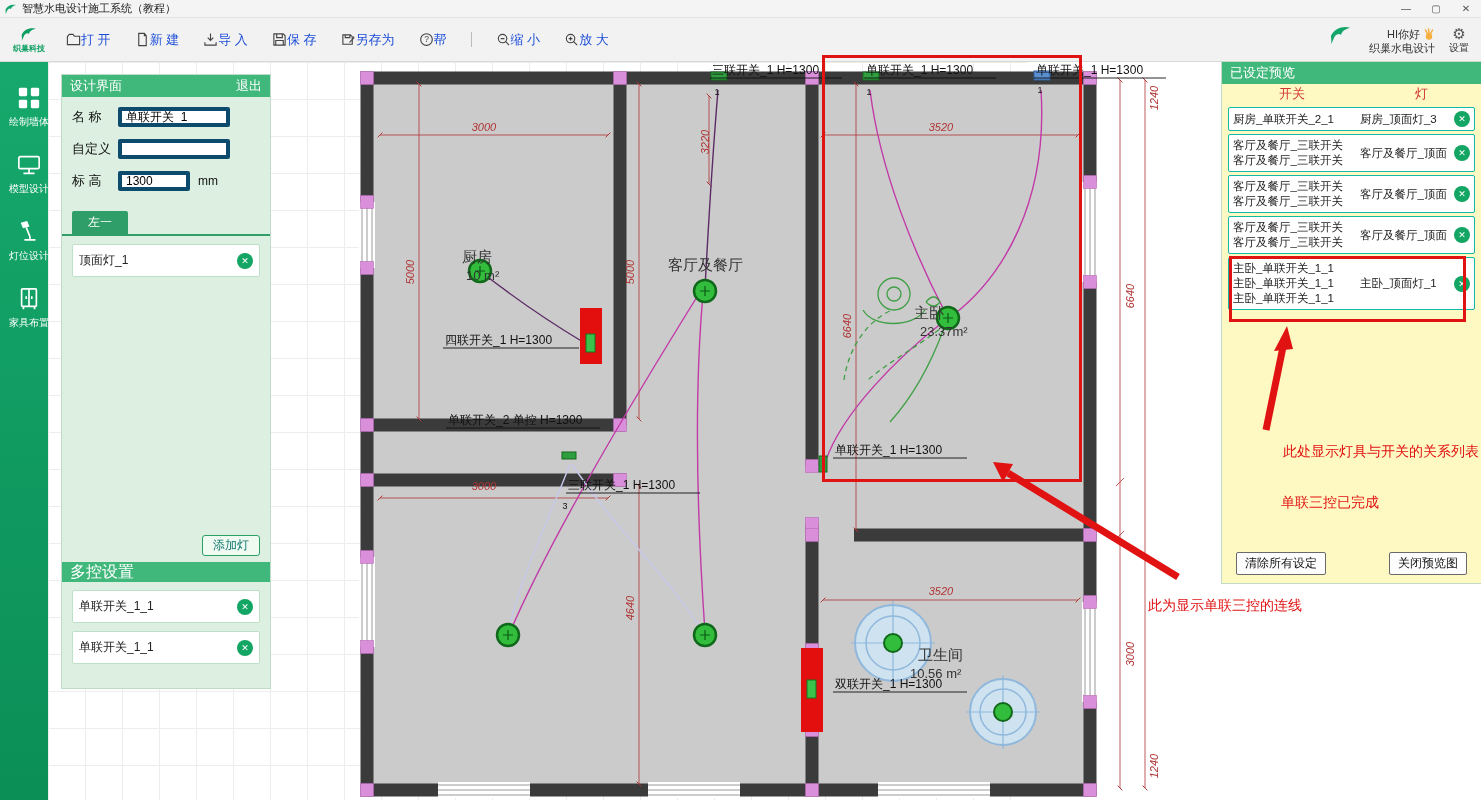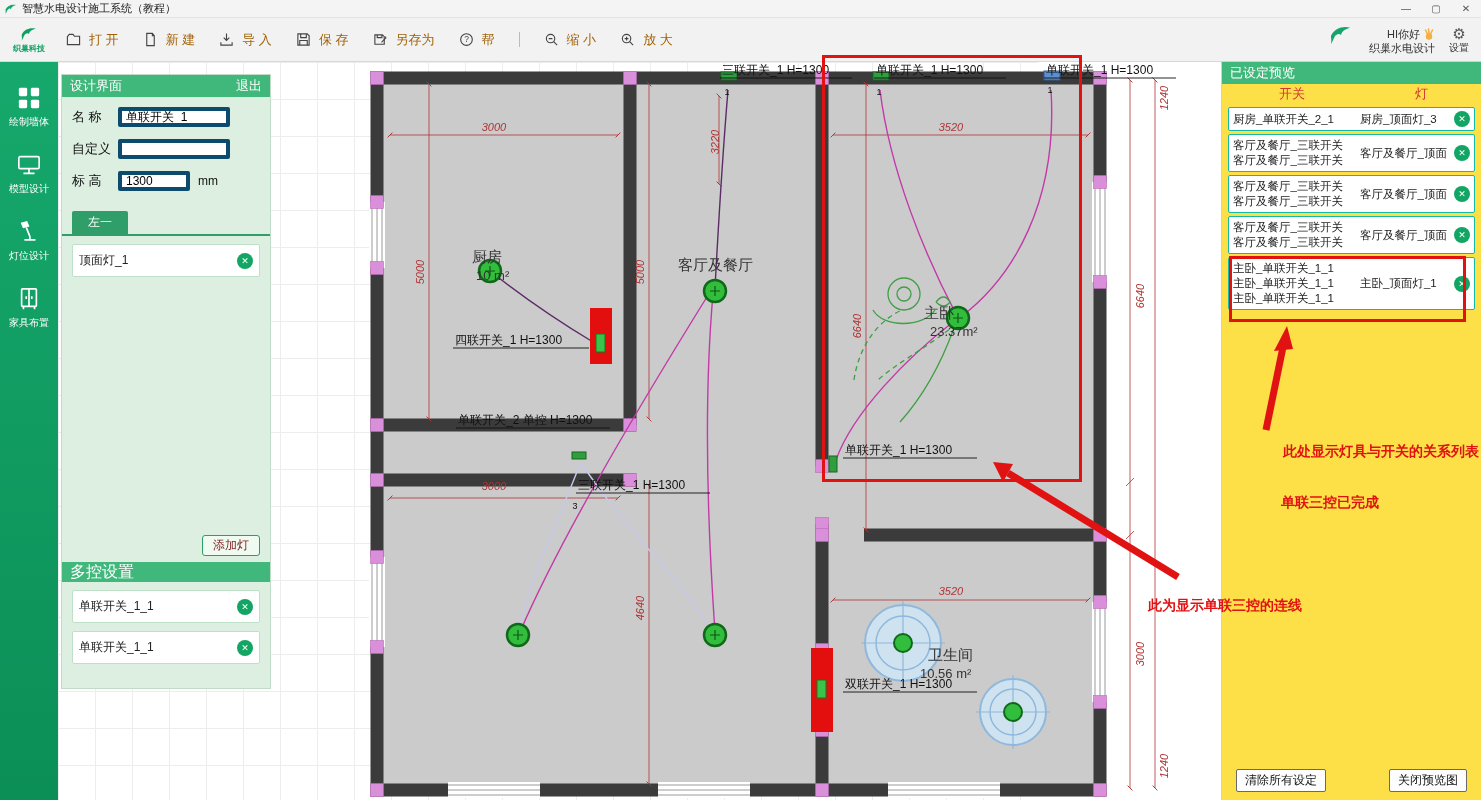--- a/index.html
+++ b/index.html
@@ -13,38 +13,38 @@
   .tb-title{margin-left:5px}
   .win-controls{margin-left:auto;display:flex;height:100%}
   .wc{width:30px;height:100%;display:flex;align-items:center;justify-content:center;font-size:10px;color:#555}
 
   
   #toolbar{position:absolute;left:0;top:18px;width:100%;height:44px;background:#f2f2f2;
     border-bottom:1px solid #d8d8d8;display:flex;align-items:center}
   .brand{width:58px;display:flex;flex-direction:column;align-items:center;gap:1px}
   .brand-name{font-size:8px;color:#0f9f63;font-weight:bold}
   .tbtns{display:flex;align-items:center;margin-left:8px}
-  .tbtn{display:flex;align-items:center;gap:8px;margin-right:24px;font-size:13px;color:#a16207;cursor:default}
+  .tbtn{display:flex;align-items:center;gap:0;margin-right:24px;font-size:13px;color:#1d4ed8;cursor:default}
   .ticon{width:15px;height:15px;flex:none}
   .tsep{width:1px;height:15px;background:#bbb;margin-right:24px}
   .tright{margin-left:auto;display:flex;align-items:flex-start;margin-right:12px;gap:14px}
   .hi-block{display:flex;flex-direction:column;align-items:flex-end;font-size:11px;color:#333;line-height:14px;margin-top:3px}
   .hi-row{display:flex;align-items:center;gap:3px}
   .gear-block{display:flex;flex-direction:column;align-items:center;font-size:10px;color:#333;margin-top:2px}
   .gear{font-size:15px;color:#555;line-height:15px}
 
   
   #sidebar{position:absolute;left:0;top:62px;width:58px;height:738px;
     background:linear-gradient(180deg,#16a86c,#0b8f57)}
   .side-item{display:flex;flex-direction:column;align-items:center;gap:5px;margin-top:24px;
     color:#fff;font-size:10px;cursor:default}
   .side-item svg{width:24px;height:24px}
 
   
-  #canvas{position:absolute;left:58px;top:62px;width:980px;height:738px;background:#fff;
+  #canvas{position:absolute;left:48px;top:62px;width:980px;height:738px;background:#fff;
     background-image:linear-gradient(#ededed 1px,transparent 1px),linear-gradient(90deg,#ededed 1px,transparent 1px);
     background-size:37px 37px}
   #plan{position:absolute;left:0;top:0}
 
   
   .swlabel{font-size:12px;fill:#111}
   .dimlabel{font-size:11px;font-style:italic;fill:#b03434;text-anchor:middle}
   .roomname{font-size:15px;fill:#333}
   .roomarea{font-size:13px;fill:#333}
   .circ{font-size:9px;fill:#111;text-anchor:middle}
@@ -64,45 +64,45 @@
   .unit{margin-left:8px;font-size:12px;color:#111}
   .tabline{border-bottom:2px solid #2f9e68;margin:8px 0 0 0;padding-left:10px}
   .tab{display:inline-block;background:#2f9e68;color:#fff;font-size:12px;padding:3px 16px;border-radius:2px 2px 0 0}
   .item-row{background:#fff;border:1px solid #bfe0c8;border-radius:2px;height:33px;margin:8px 10px 0 10px;
     display:flex;align-items:center;padding:0 6px;font-size:12px;color:#222}
   .item-row .grow{flex:1}
   .xbtn{width:16px;height:16px;border-radius:50%;background:#12a563;color:#fff;font-size:9px;
     display:flex;align-items:center;justify-content:center;flex:none;cursor:default}
   .panel-spacer{flex:1}
   .addlight-row{display:flex;justify-content:flex-end;padding:0 10px 6px 0}
-  .addlight{border:1px solid #2aa065;background:#effaf1;color:#7f1d1d;font-size:12px;
+  .addlight{border:1px solid #2aa065;background:#effaf1;color:#0f766e;font-size:12px;
     padding:1px 10px;border-radius:3px;cursor:default}
   .subhead{height:20px;background:#41b87b;color:#fff;font-size:16px;display:flex;align-items:center;
     padding:0 8px;flex:none}
   .multi-rows{padding-bottom:24px}
 
   
-  #preview-panel{position:absolute;left:1222px;top:62px;width:259px;height:738px;background:#fde047;
+  #preview-panel{position:absolute;left:1222px;top:62px;width:259px;height:521px;background:#fef9c3;
     display:flex;flex-direction:column;box-shadow:0 0 0 1px #c0dcc8}
   .colheads{height:20px;display:flex;align-items:center;font-size:13px;color:#d33535;flex:none}
   .colheads .c1{width:140px;text-align:center}
   .colheads .c2{flex:1;text-align:center}
   #preview-rows{padding:0 4px;overflow:hidden}
   .prow{background:#fff;border:1px solid #14b8a6;border-radius:2px;margin:3px 2px;
     display:flex;align-items:center;padding:3px 4px;font-size:11.5px;color:#222}
   .psw{flex:1;min-width:0}
   .psw div{line-height:15px;white-space:nowrap;overflow:hidden}
   .plt{width:94px;flex:none;white-space:nowrap;overflow:hidden}
   .preview-buttons{margin-top:auto;display:flex;justify-content:space-between;padding:6px 14px 8px 14px}
   .gray-btn{background:#fdfdfd;border:1px solid #6a6a6a;border-radius:2px;font-size:12px;color:#111;
     padding:2px 8px;cursor:default}
 
   
   .red-rect{position:absolute;border:3px solid #e11212;pointer-events:none}
-  .red-note{position:absolute;color:#e11212;font-size:14px;font-weight:bold;white-space:nowrap;pointer-events:none}
+  .red-note{position:absolute;color:#e11212;font-size:14px;font-weight:normal;white-space:nowrap;pointer-events:none}
   #overlay{position:absolute;left:0;top:0;pointer-events:none}
 </style>
 </head>
 <body>
 
 <div id="app">
 
   <div id="titlebar">
     <svg class="tb-logo" viewBox="0 0 24 24">
       <path d="M1,13 C5,5 13,2 22,4 C15,6 13,8 12,12 C10,10 7,11 5,14 C4,16 3,19 1,22 C2,18 1,15 1,13 Z" fill="#14a56a"></path>

